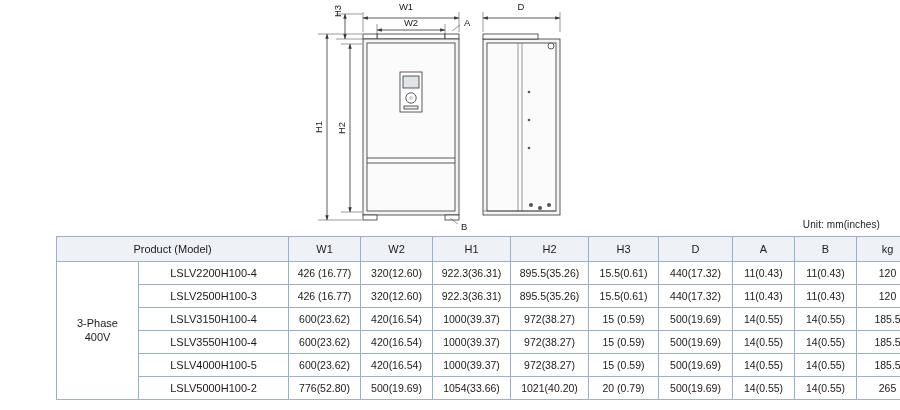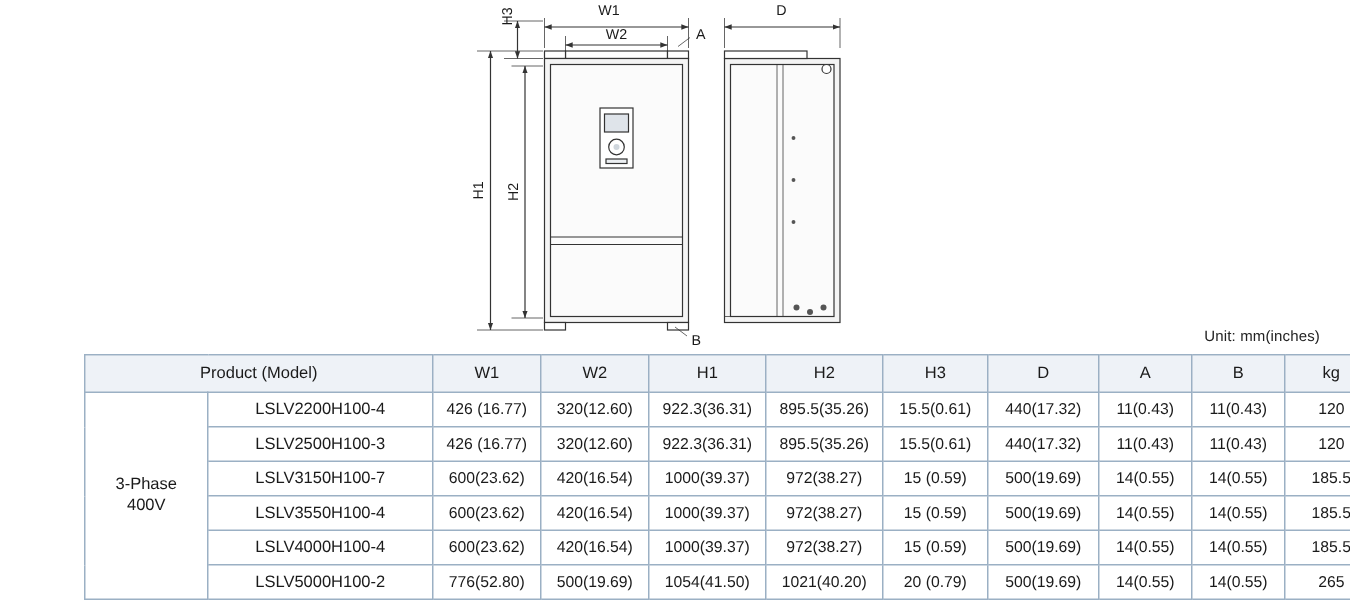--- a/index.html
+++ b/index.html
@@ -255,21 +255,21 @@
           <td>320(12.60)</td>
           <td>922.3(36.31)</td>
           <td>895.5(35.26)</td>
           <td>15.5(0.61)</td>
           <td>440(17.32)</td>
           <td>11(0.43)</td>
           <td>11(0.43)</td>
           <td>120</td>
         </tr>
         <tr>
-          <td class="model">LSLV3150H100-7</td>
+          <td class="model">LSLV3150H100-4</td>
           <td>600(23.62)</td>
           <td>420(16.54)</td>
           <td>1000(39.37)</td>
           <td>972(38.27)</td>
           <td>15 (0.59)</td>
           <td>500(19.69)</td>
           <td>14(0.55)</td>
           <td>14(0.55)</td>
           <td>185.5</td>
         </tr>
@@ -279,36 +279,36 @@
           <td>420(16.54)</td>
           <td>1000(39.37)</td>
           <td>972(38.27)</td>
           <td>15 (0.59)</td>
           <td>500(19.69)</td>
           <td>14(0.55)</td>
           <td>14(0.55)</td>
           <td>185.5</td>
         </tr>
         <tr>
-          <td class="model">LSLV4000H100-4</td>
+          <td class="model">LSLV4000H100-5</td>
           <td>600(23.62)</td>
           <td>420(16.54)</td>
           <td>1000(39.37)</td>
           <td>972(38.27)</td>
           <td>15 (0.59)</td>
           <td>500(19.69)</td>
           <td>14(0.55)</td>
           <td>14(0.55)</td>
           <td>185.5</td>
         </tr>
         <tr>
           <td class="model">LSLV5000H100-2</td>
           <td>776(52.80)</td>
           <td>500(19.69)</td>
-          <td>1054(41.50)</td>
+          <td>1054(33.66)</td>
           <td>1021(40.20)</td>
           <td>20 (0.79)</td>
           <td>500(19.69)</td>
           <td>14(0.55)</td>
           <td>14(0.55)</td>
           <td>265</td>
         </tr>
       </tbody>
     </table>
   </div>

